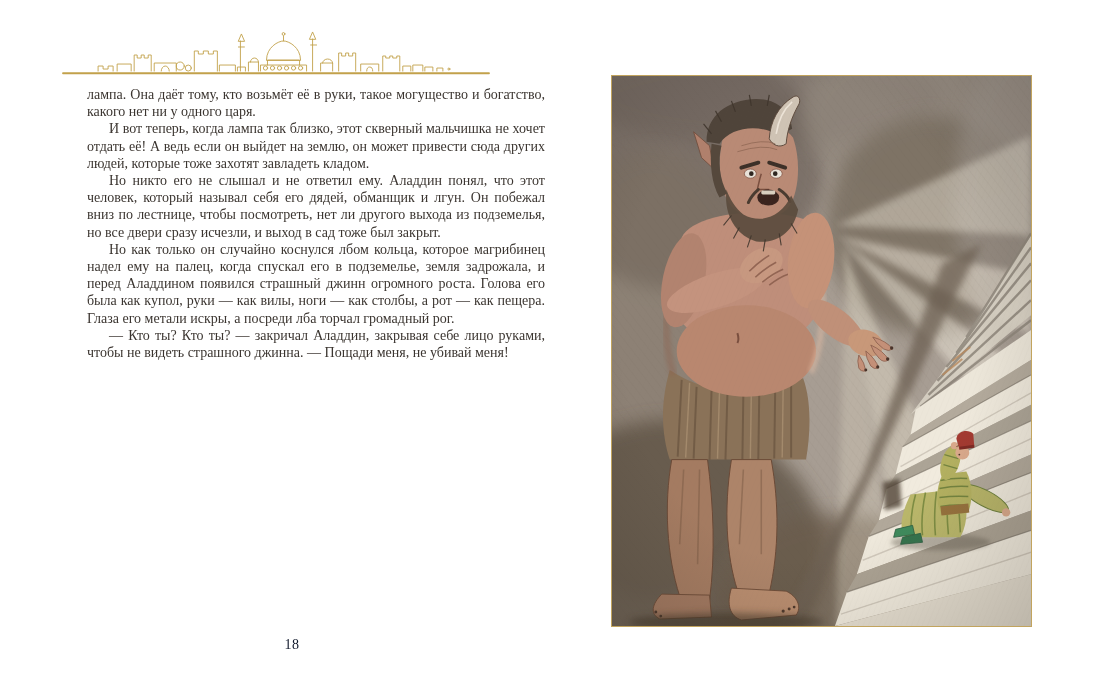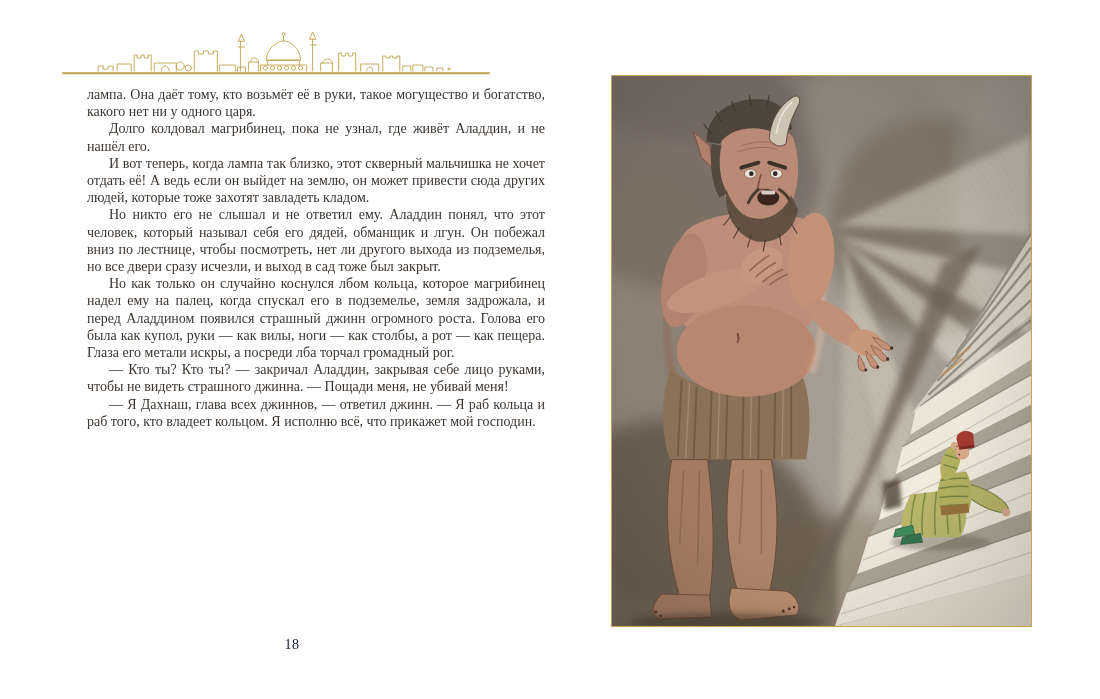--- a/index.html
+++ b/index.html
@@ -67,26 +67,24 @@
         <path d="M298,46 v-7 h18 v7 M304,46 a3,4 0 0 1 6,0"></path>
         <path d="M320,46 V31 h3 v2 h4 v-2 h3 v2 h4 v-2 h3 V46"></path>
         <path d="M340,46 v-5 h8 v5 M350,46 v-6 h10 v6 M362,46 v-4 h8 v4 M374,46 v-3 h6 v3"></path>
         <circle cx="386" cy="44" r="1"></circle>
       </g>
     </svg>
   </div>
 
   <div class="text-col">
     <p class="no-indent">лампа. Она даёт тому, кто возьмёт её в руки, такое могущество и богатство, какого нет ни у одного царя.</p>
-    <p>Долго колдовал магрибинец, пока не узнал, где живёт Аладдин, и не нашёл его.</p>
     <p>И вот теперь, когда лампа так близко, этот скверный мальчишка не хочет отдать её! А ведь если он выйдет на землю, он может привести сюда других людей, которые тоже захотят завладеть кладом.</p>
     <p>Но никто его не слышал и не ответил ему. Аладдин понял, что этот человек, который называл себя его дядей, обманщик и лгун. Он побежал вниз по лестнице, чтобы посмотреть, нет ли другого выхода из подземелья, но все двери сразу исчезли, и выход в сад тоже был закрыт.</p>
     <p>Но как только он случайно коснулся лбом кольца, которое магрибинец надел ему на палец, когда спускал его в подземелье, земля задрожала, и перед Аладдином появился страшный джинн огромного роста. Голова его была как купол, руки — как вилы, ноги — как столбы, а рот — как пещера. Глаза его метали искры, а посреди лба торчал громадный рог.</p>
     <p>— Кто ты? Кто ты? — закричал Аладдин, закрывая себе лицо руками, чтобы не видеть страшного джинна. — Пощади меня, не убивай меня!</p>
-    <p>— Я Дахнаш, глава всех джиннов, — ответил джинн. — Я раб кольца и раб того, кто владеет кольцом. Я исполню всё, что прикажет мой господин.</p>
   </div>
 
   <div class="page-number">18</div>
 
   <div class="illustration">
     <svg viewBox="0 0 421 552" preserveAspectRatio="none">
       <defs>
         <filter id="b8" x="-40%" y="-40%" width="180%" height="180%">
             <feGaussianBlur stdDeviation="9"></feGaussianBlur>
           </filter>

